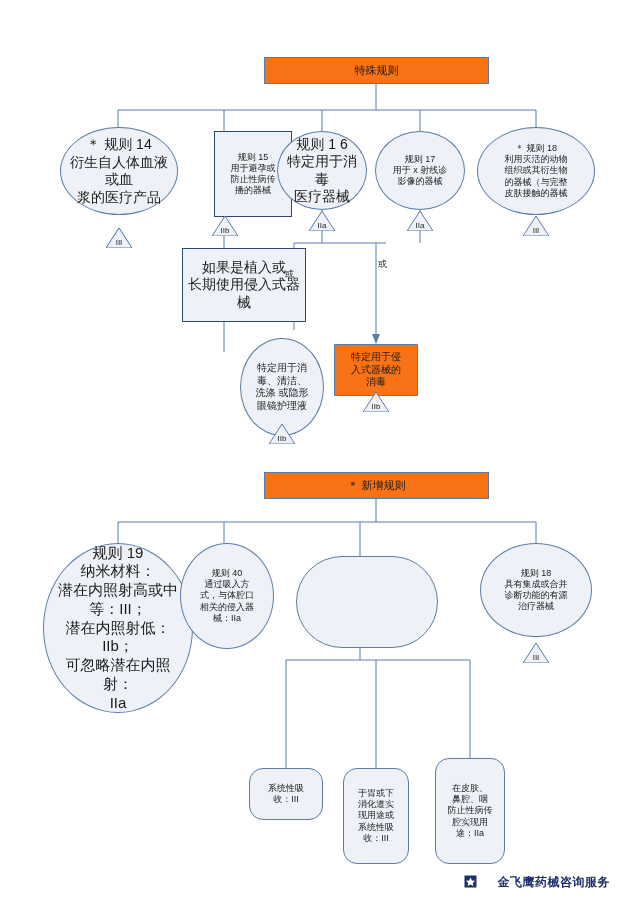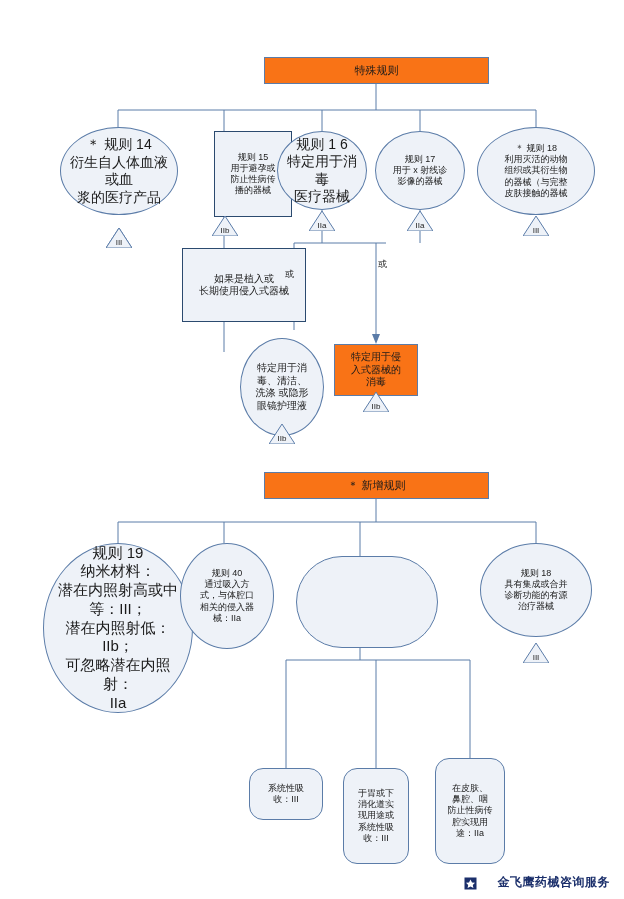--- a/index.html
+++ b/index.html
@@ -71,21 +71,20 @@
     position: absolute;
     font-size: 9px;
     color: #1a1a1a;
     z-index: 4;
   }
   .footer {
     position: absolute;
     right: 14px;
     bottom: 8px;
     display: flex;
-    align-items: center;
     gap: 21px;
     z-index: 5;
   }
   .footer-mark {
     width: 13px; height: 13px;
     position: relative;
   }
   .footer-text {
     font-size: 12px;
     color: #1b2f6b;
@@ -188,21 +187,21 @@
 组织或其衍生物
 的器械（与完整
 皮肤接触的器械</div>
 <div class="tri" style="left:523px; top:216px;">
   <svg width="26" height="20" xmlns="http://www.w3.org/2000/svg">
       <polygon points="13,0 26,20 0,20" fill="#eef2f8" stroke="#5b7ca8" stroke-width="1"></polygon>
     </svg>
 </div>
 <div class="tri-lbl" style="left:523px; top:226px; width:26px;">III</div>
 
-<div class="node rect-plain" style="left:182px; top:248px; width:124px; height:74px; font-size:10px; padding:4px;">如果是植入或
+<div class="node rect-plain" style="left:182px; top:248px; width:124px; height:74px; font-size:14px; padding:4px;">如果是植入或
 长期使用侵入式器械</div>
 
 <div class="node ellipse" style="left:240px; top:338px; width:84px; height:98px; font-size:10px; padding:4px 8px;">特定用于消
 毒、清洁、
 洗涤  或隐形
 眼镜护理液</div>
 <div class="tri" style="left:269px; top:424px;">
   <svg width="26" height="20" xmlns="http://www.w3.org/2000/svg">
       <polygon points="13,0 26,20 0,20" fill="#eef2f8" stroke="#5b7ca8" stroke-width="1"></polygon>
     </svg>

